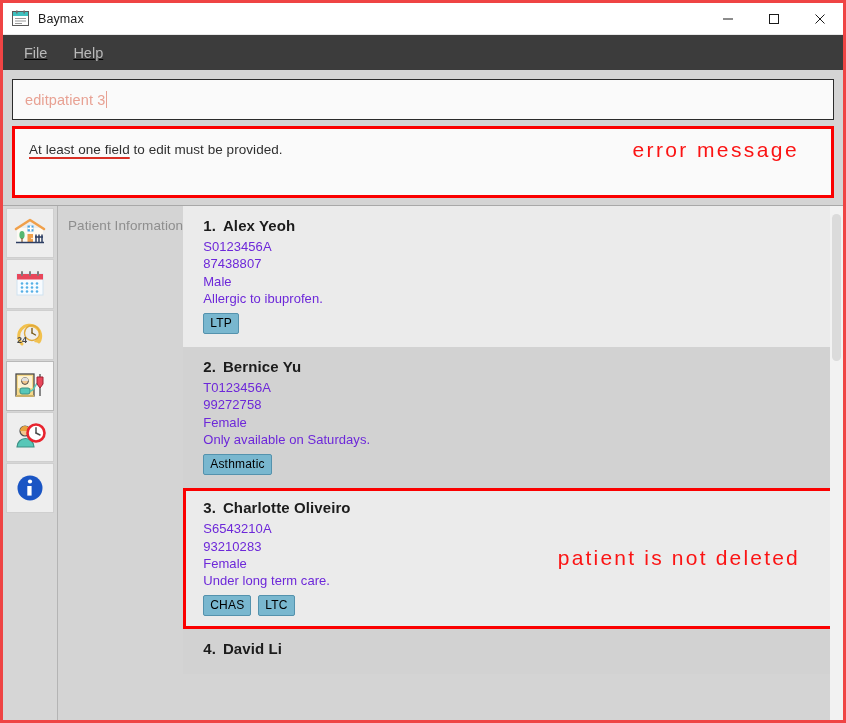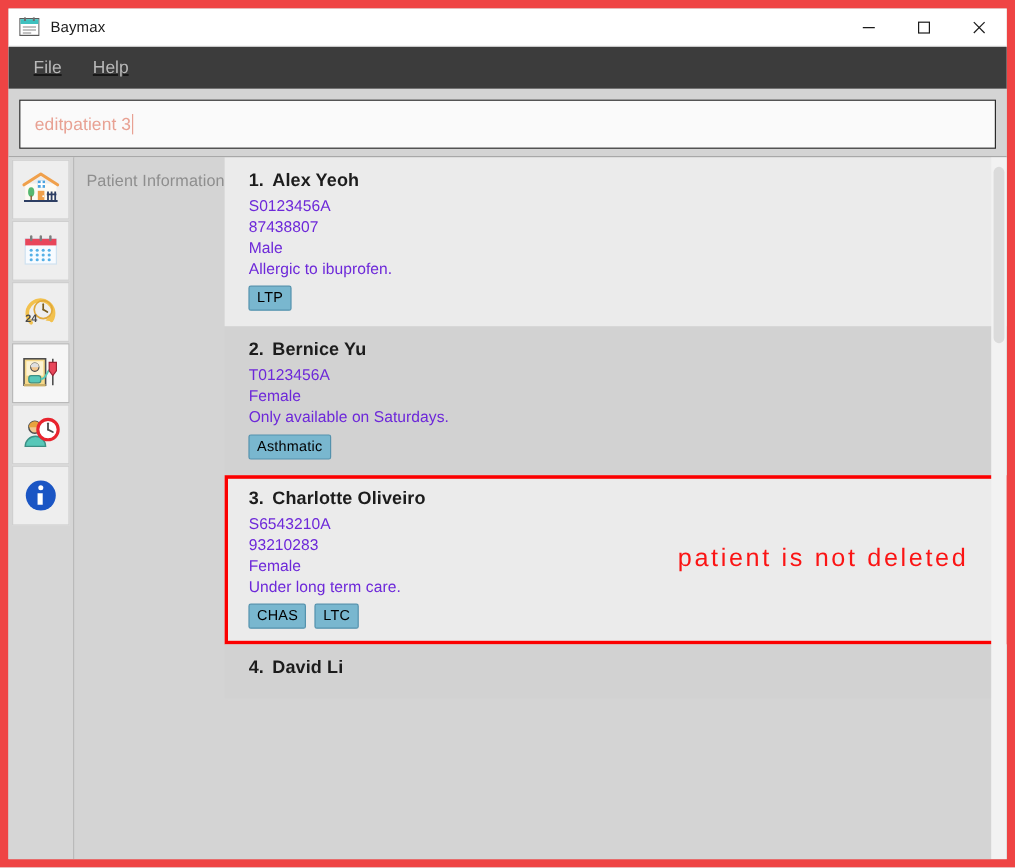--- a/index.html
+++ b/index.html
@@ -12,21 +12,21 @@
     height: 723px;
     overflow: hidden;
     font-family: "Liberation Sans", sans-serif;
     -webkit-font-smoothing: antialiased;
   }
   .app-window {
     position: relative;
     width: 846px;
     height: 723px;
     box-sizing: border-box;
-    border: 7px solid #ef4444;
+    border: 3px solid #ef4444;
     background: #d4d4d4;
     display: flex;
     flex-direction: column;
     overflow: hidden;
   }
 
   
   .title-bar {
     height: 31px;
     background: #ffffff;
@@ -240,21 +240,21 @@
     background: #79b7cf;
     border: 1px solid #5492ad;
     color: #000000;
     font-size: 12px;
     padding: 2px 6px 3px 6px;
     border-radius: 2px;
     letter-spacing: 0.2px;
   }
   .annot-deleted {
     position: absolute;
-    right: 18px;
+    right: 29px;
     top: 50%;
     transform: translateY(-50%);
     color: #fb1414;
     font-size: 21px;
     letter-spacing: 2.2px;
     white-space: nowrap;
   }
   .card-inner { position: relative; }
 
   
@@ -319,20 +319,28 @@
     <div class="menu-item">Help</div>
   </div>
 
   <div class="cmd-wrap">
     <div class="cmd-box" title="Enter command here...">
       <span class="cmd-text">editpatient 3</span>
         <span class="cmd-caret"></span>
     </div>
   </div>
 
+  <div class="result-wrap">
+    <div class="result-box">
+      <div class="result-text">
+        <span class="spell">At least one field</span><span> to edit must be provided.</span>
+      </div>
+      <div class="annot-error">error message</div>
+    </div>
+  </div>
 
   <div class="body-split">
 
     <div class="sidebar">
 
       <div class="side-item">
         <span>
           <svg class="side-icon" viewBox="0 0 34 34">
             <rect x="4" y="12" width="26" height="14" fill="#fdfaf3"></rect>
             <path d="M3 13 L17 4 L31 13" fill="none" stroke="#f0a04b" stroke-width="2.6" stroke-linejoin="round" stroke-linecap="round"></path>
@@ -453,20 +461,21 @@
             </div>
           </div>
         </div>
 
         <div class="patient-card odd">
           <div class="card-inner">
             <div class="p-name">
               <span class="idx">2.</span><span>Bernice Yu</span>
             </div>
             <div class="p-line">T0123456A</div>
+            <div class="p-line">99272758</div>
             <div class="p-line">Female</div>
             <div class="p-line">Only available on Saturdays.</div>
             <div class="p-tags">
               <span class="tag">Asthmatic</span>
             </div>
           </div>
         </div>
 
         <div class="patient-card even highlight">
           <div class="card-inner">

